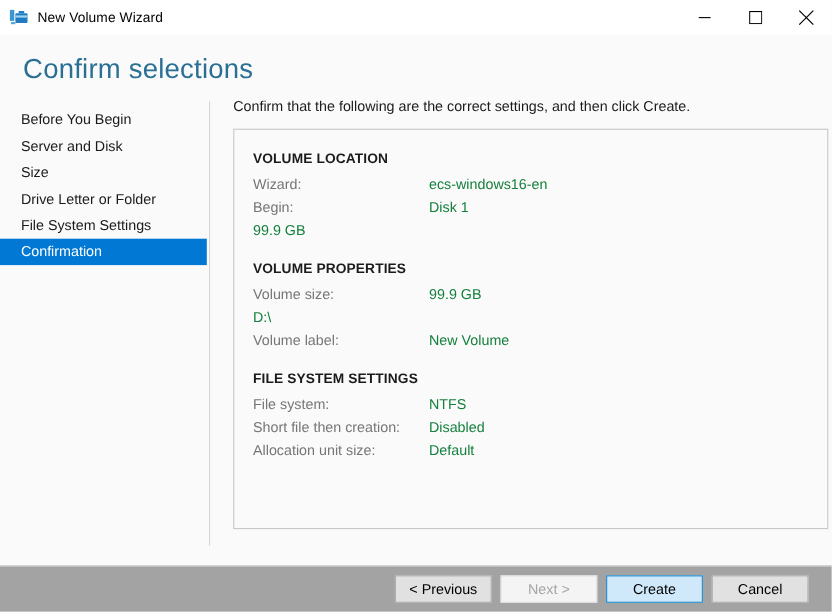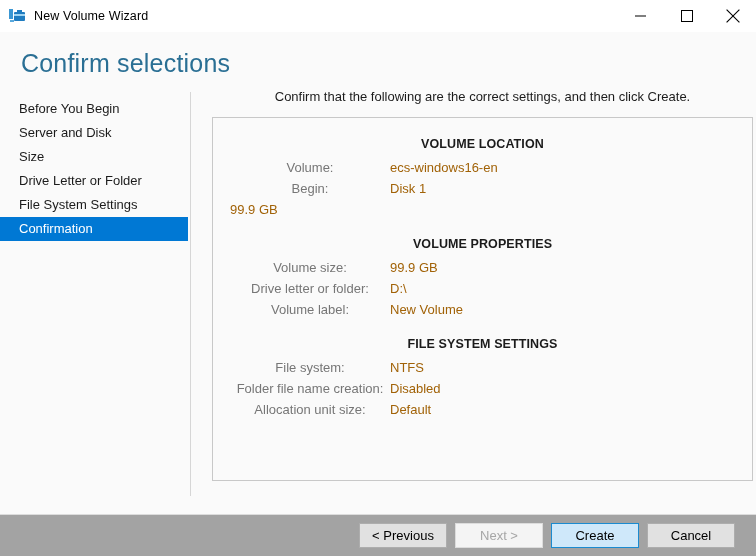--- a/index.html
+++ b/index.html
@@ -121,21 +121,20 @@
   .nav-item.disabled {
     color: #b4b4b4;
   }
 
   
   #main {
     flex: 1 1 auto;
     position: relative;
     padding-left: 21px;
     padding-right: 3px;
-    text-align: center;
   }
   #main-instruction {
     font-size: 13px;
     color: #1b1b1b;
     line-height: 17px;
     margin-top: -4px;
     margin-bottom: 12px;
     white-space: nowrap;
   }
   #details-panel {
@@ -161,21 +160,21 @@
     line-height: 21px;
     font-size: 13px;
   }
   .detail-label {
     width: 160px;
     flex: 0 0 160px;
     color: #767676;
     white-space: nowrap;
   }
   .detail-value {
-    color: #a16207;
+    color: #15803d;
     white-space: nowrap;
   }
 
   
   #footer {
     flex: 0 0 42px;
     height: 42px;
     background: #a3a3a3;
     border-top: 1px solid #dcdcdc;
     display: flex;
@@ -269,56 +268,55 @@
     </div>
 
     <div id="main">
       <div id="main-instruction">Confirm that the following are the correct settings, and then click Create.</div>
 
       <div id="details-panel">
 
         <div class="section">
           <div class="section-title">VOLUME LOCATION</div>
           <div class="detail-row">
-            <div class="detail-label">Volume:</div>
+            <div class="detail-label">Wizard:</div>
             <div class="detail-value">ecs-windows16-en</div>
           </div>
           <div class="detail-row">
             <div class="detail-label">Begin:</div>
             <div class="detail-value">Disk 1</div>
           </div>
           <div class="detail-row">
             <div class="detail-value">99.9 GB</div>
           </div>
         </div>
 
         <div class="section">
           <div class="section-title">VOLUME PROPERTIES</div>
           <div class="detail-row">
             <div class="detail-label">Volume size:</div>
             <div class="detail-value">99.9 GB</div>
           </div>
           <div class="detail-row">
-            <div class="detail-label">Drive letter or folder:</div>
             <div class="detail-value">D:\</div>
           </div>
           <div class="detail-row">
             <div class="detail-label">Volume label:</div>
             <div class="detail-value">New Volume</div>
           </div>
         </div>
 
         <div class="section">
           <div class="section-title">FILE SYSTEM SETTINGS</div>
           <div class="detail-row">
             <div class="detail-label">File system:</div>
             <div class="detail-value">NTFS</div>
           </div>
           <div class="detail-row">
-            <div class="detail-label">Folder file name creation:</div>
+            <div class="detail-label">Short file then creation:</div>
             <div class="detail-value">Disabled</div>
           </div>
           <div class="detail-row">
             <div class="detail-label">Allocation unit size:</div>
             <div class="detail-value">Default</div>
           </div>
         </div>
 
       </div>
     </div>

